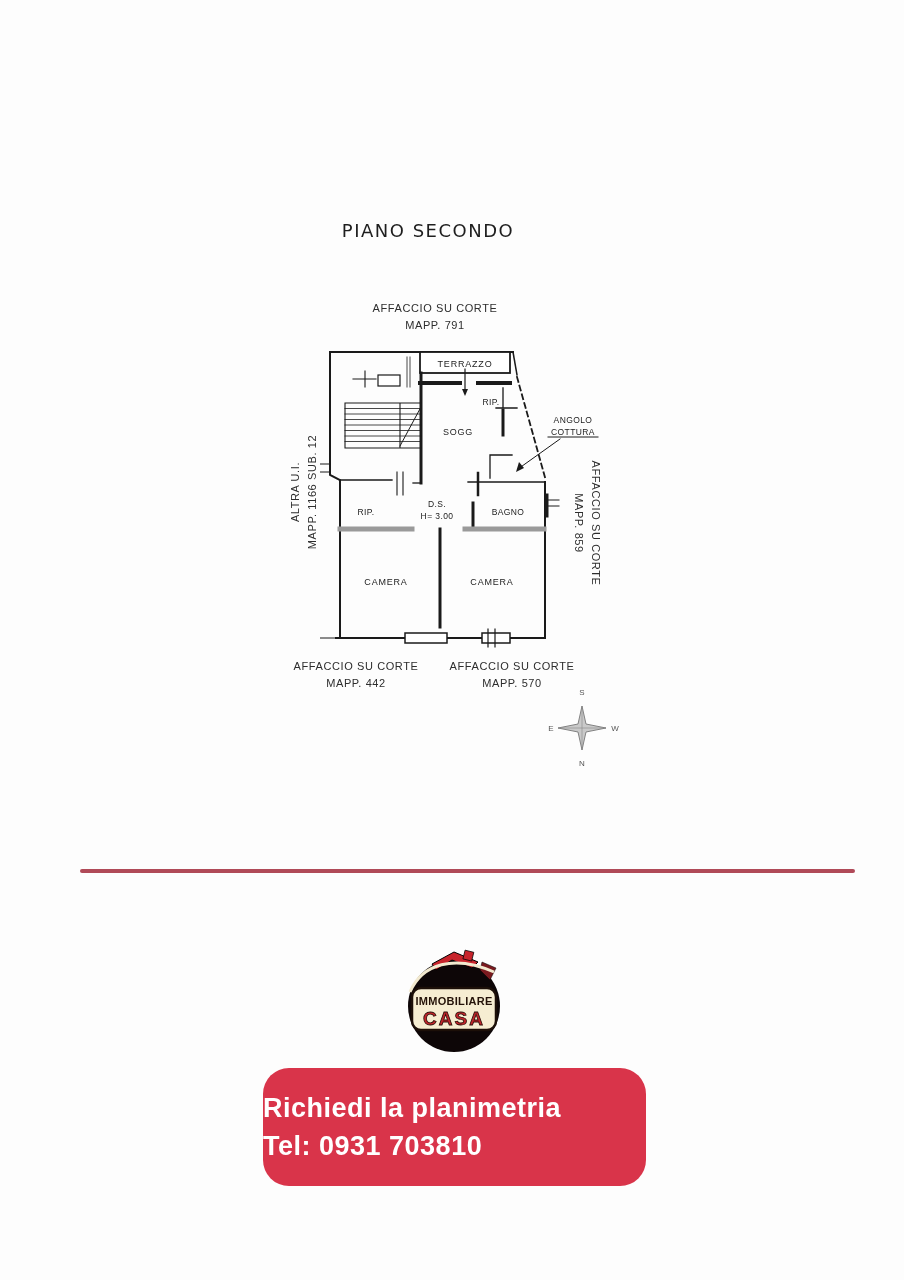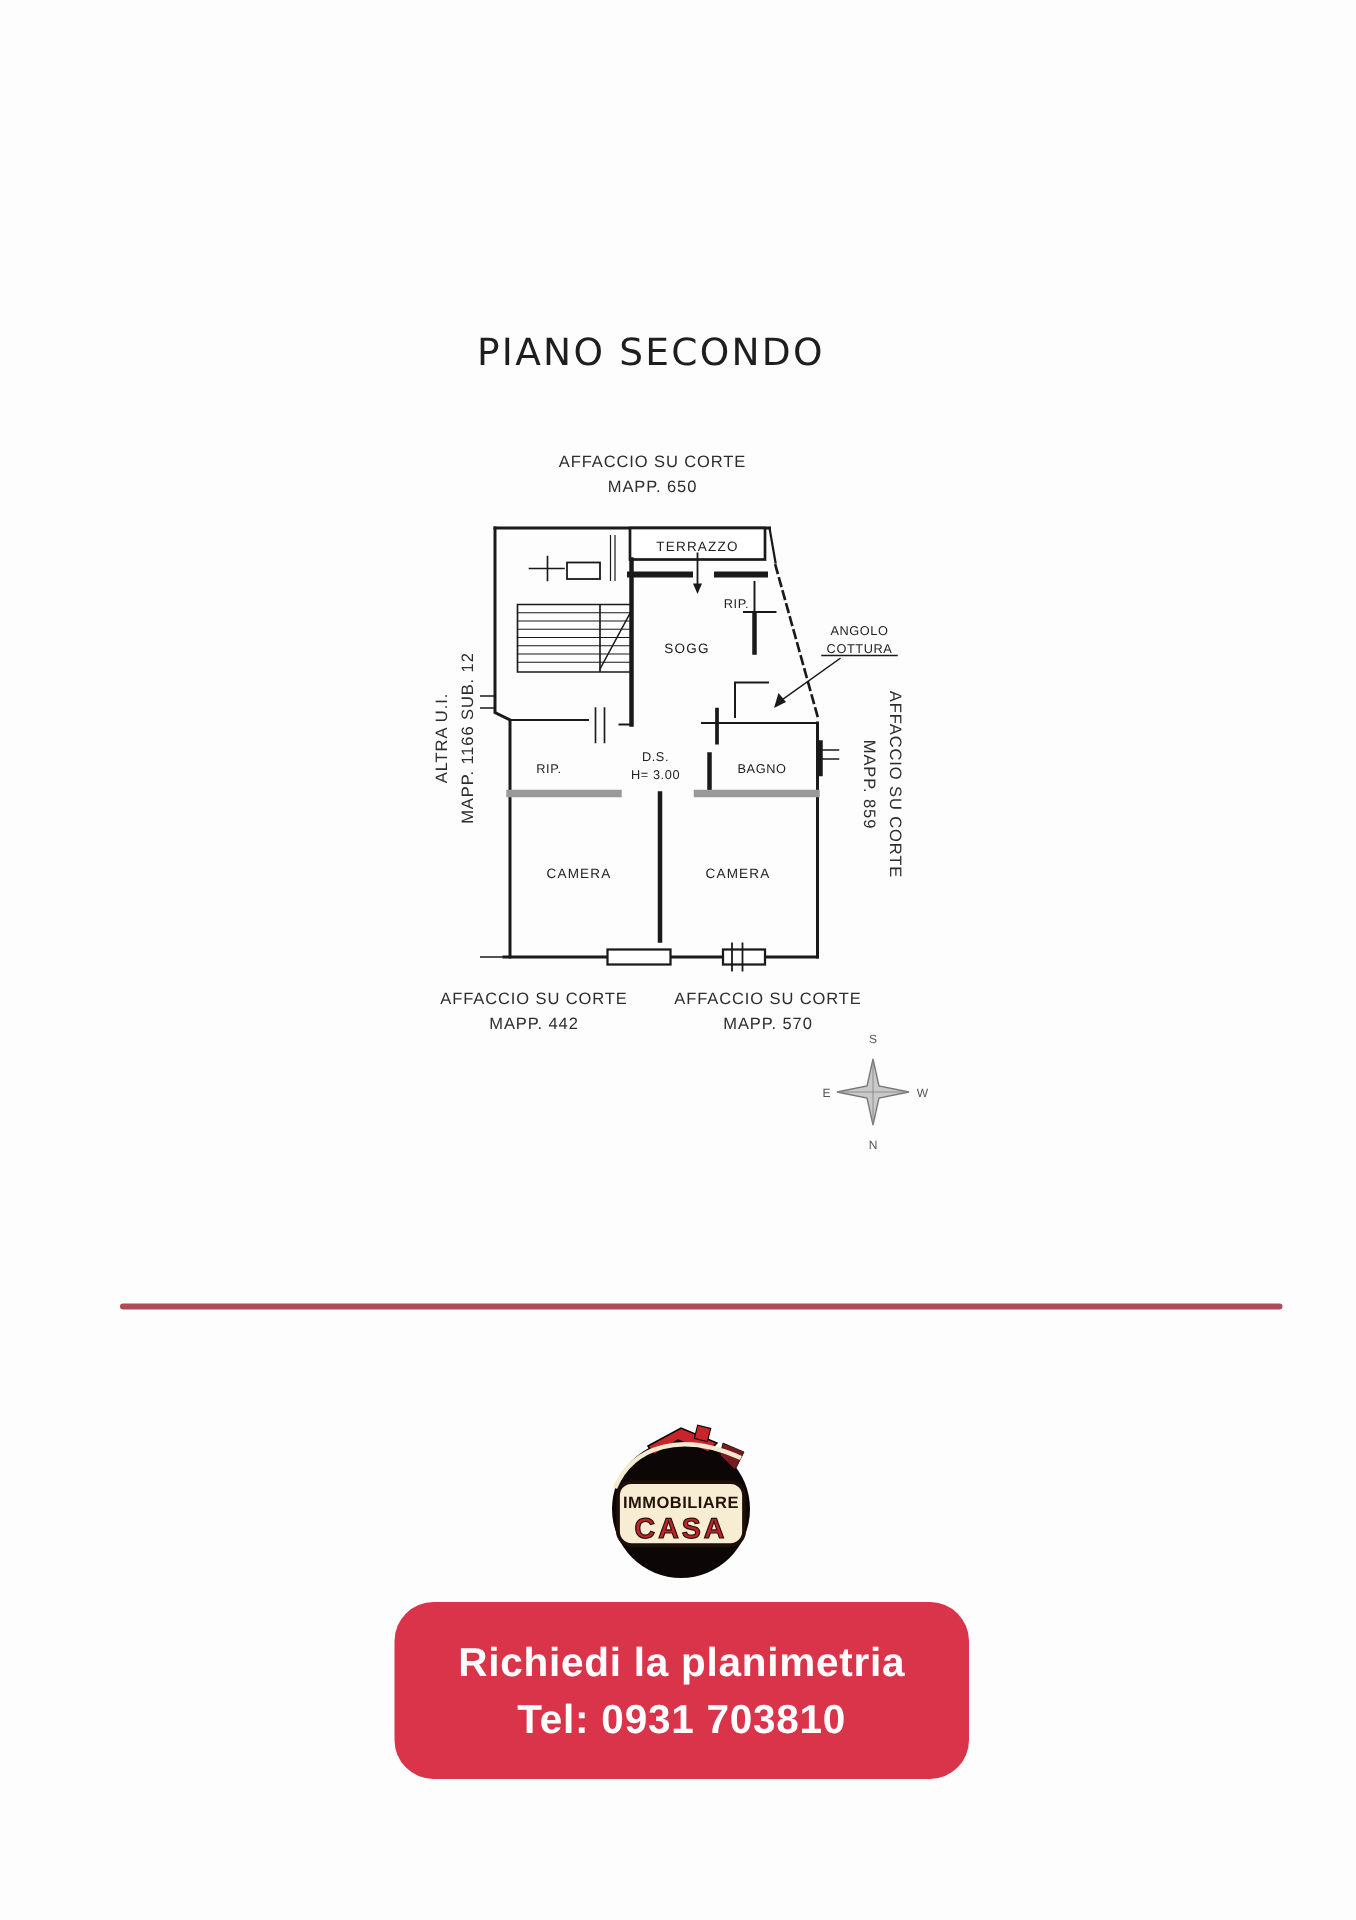--- a/index.html
+++ b/index.html
@@ -6,21 +6,21 @@
   html,body { background:#ffffff; }
   body { font-family:"Liberation Sans", sans-serif; }
   #page {
     position:relative; width:904px; height:1280px; background:#fdfdfd;
     overflow:hidden; margin:0 auto;
   }
   .abs { position:absolute; }
   #page-title {
     left:318px; top:220px; width:220px;
     font-family:"DejaVu Sans", sans-serif;
-    font-size:25px; letter-spacing:1.5px; color:#1e1e1e; text-align:center;
+    font-size:18px; letter-spacing:1.5px; color:#1e1e1e; text-align:center;
     white-space:nowrap;
   }
   .plan-label {
     font-size:11px; color:#2d2d2d; letter-spacing:0.6px; line-height:17px;
     text-align:center; white-space:nowrap;
   }
   #label-top    { left:325px; top:300px;  width:220px; }
   #label-bl     { left:276px; top:658px;  width:160px; }
   #label-br     { left:432px; top:658px;  width:160px; }
   #label-left   {
@@ -34,21 +34,21 @@
   #plan-svg   { left:320px; top:345px; }
   #compass-svg{ left:544px; top:682px; }
   #divider {
     left:80px; top:869px; width:775px; height:4px;
     background:#b04a58; border-radius:2px;
   }
   #logo-svg { left:402px; top:946px; }
   #cta-button {
     left:263px; top:1068px; width:383px; height:118px;
     background:#d9344a; border-radius:26px; border:none;
-    display:flex; flex-direction:column; align-items:center; justify-content:center;
+    display:flex; flex-direction:column; align-items:flex-start; justify-content:center;
     gap:4px; cursor:pointer;
   }
   .cta-line {
     color:#ffffff; font-weight:bold; font-size:27px; line-height:34px;
     letter-spacing:0.5px; white-space:nowrap;
   }
   svg text {
     font-family:"Liberation Sans", sans-serif; fill:#222222;
   }
   .room-lbl  { font-size:9px; letter-spacing:0.8px; }
@@ -57,21 +57,21 @@
 </style>
 </head>
 <body>
 
 <div id="page">
 
   <div id="page-title" class="abs">PIANO SECONDO</div>
 
   <div id="label-top" class="abs plan-label">
     <div>AFFACCIO SU CORTE</div>
-    <div>MAPP. 650</div>
+    <div>MAPP. 791</div>
   </div>
   <div id="label-left" class="abs plan-label">
     <div>ALTRA U.I.</div>
     <div>MAPP. 1166 SUB. 12</div>
   </div>
   <div id="label-right" class="abs plan-label">
     <div>AFFACCIO SU CORTE</div>
     <div>MAPP. 859</div>
   </div>
   <div id="label-bl" class="abs plan-label">

